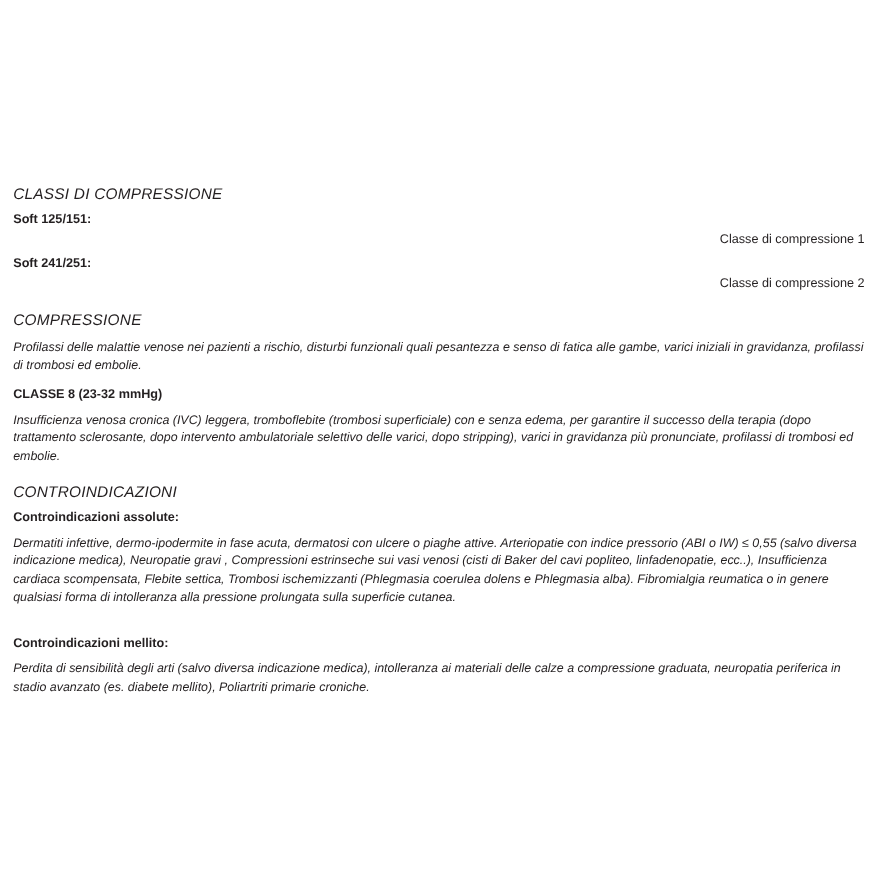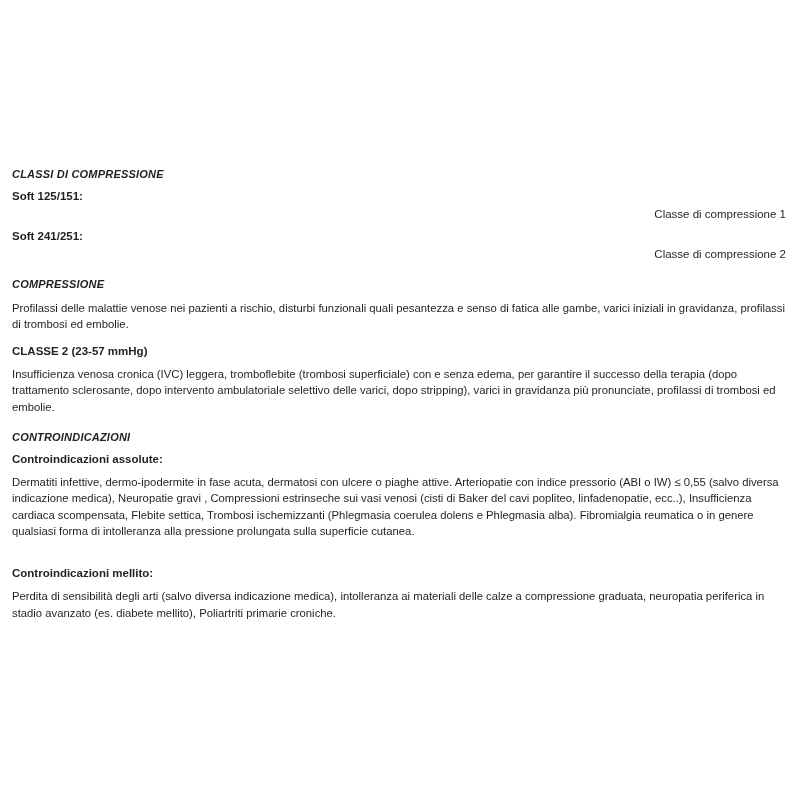--- a/index.html
+++ b/index.html
@@ -16,44 +16,44 @@
   }
   .page {
     position: relative;
     width: 800px;
     height: 800px;
     box-sizing: border-box;
     padding: 168px 14px 0 12px;
   }
   .section-title {
     font-style: italic;
-    font-size: 11px;
+    font-size: 14px;
     letter-spacing: 0.2px;
     color: #231f20;
     margin: 0 0 10px 0;
-    font-weight: bold;
   }
   .sub-bold {
     font-weight: bold;
     font-size: 11.5px;
     margin: 0 0 6px 0;
     color: #231f20;
   }
   .line {
     font-size: 11.5px;
     margin: 0 0 10px 0;
     color: #231f20;
     text-align: right;
   }
   .para {
     font-size: 11.3px;
     line-height: 1.45;
     margin: 0 0 12px 0;
     color: #231f20;
     max-width: 775px;
+    font-style: italic;
   }
   .blk-classi { margin-bottom: 18px; }
   .blk-indicazioni { margin-bottom: 16px; }
   .spacer-16 { height: 16px; }
   .heading-gap { margin-bottom: 9px; }
 </style>
 </head>
 <body>
 
 <div class="page">
@@ -66,21 +66,21 @@
 
     <div class="sub-bold">Soft 241/251:</div>
     <div class="line">Classe di compressione 2</div>
   </div>
 
   <div class="blk-indicazioni">
     <div class="section-title">COMPRESSIONE</div>
 
     <div class="para">Profilassi delle malattie venose nei pazienti a rischio, disturbi funzionali quali pesantezza e senso di fatica alle gambe, varici iniziali in gravidanza, profilassi di trombosi ed embolie.</div>
 
-    <div class="sub-bold heading-gap">CLASSE 2 (23-57 mmHg)</div>
+    <div class="sub-bold heading-gap">CLASSE 8 (23-32 mmHg)</div>
     <div class="para">Insufficienza venosa cronica (IVC) leggera, tromboflebite (trombosi superficiale) con e senza edema, per garantire il successo della terapia (dopo trattamento sclerosante, dopo intervento ambulatoriale selettivo delle varici, dopo stripping), varici in gravidanza più pronunciate, profilassi di trombosi ed embolie.</div>
   </div>
 
   <div>
     <div class="section-title">CONTROINDICAZIONI</div>
 
     <div class="sub-bold heading-gap">Controindicazioni assolute:</div>
     <div class="para">Dermatiti infettive, dermo-ipodermite in fase acuta, dermatosi con ulcere o piaghe attive. Arteriopatie con indice pressorio (ABI o IW) ≤ 0,55 (salvo diversa indicazione medica), Neuropatie gravi , Compressioni estrinseche sui vasi venosi (cisti di Baker del cavi popliteo, linfadenopatie, ecc..), Insufficienza cardiaca scompensata, Flebite settica, Trombosi ischemizzanti (Phlegmasia coerulea dolens e Phlegmasia alba). Fibromialgia reumatica o in genere qualsiasi forma di intolleranza alla pressione prolungata sulla superficie cutanea.</div>
 
     <div class="spacer-16"></div>

